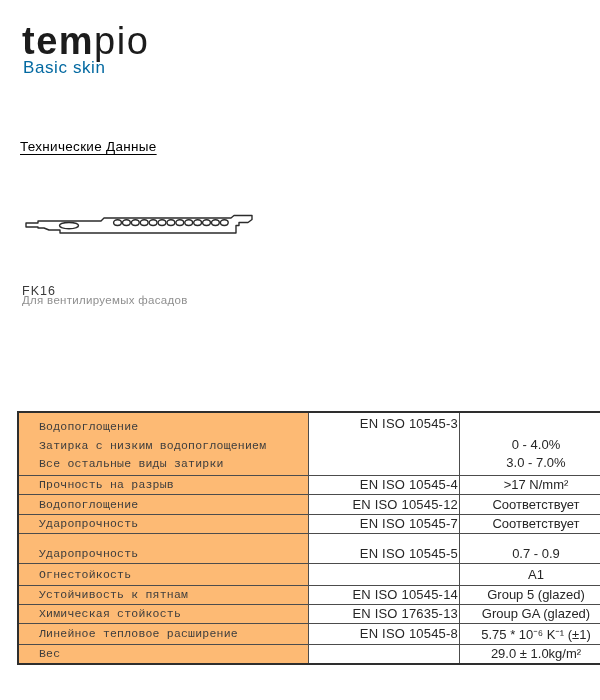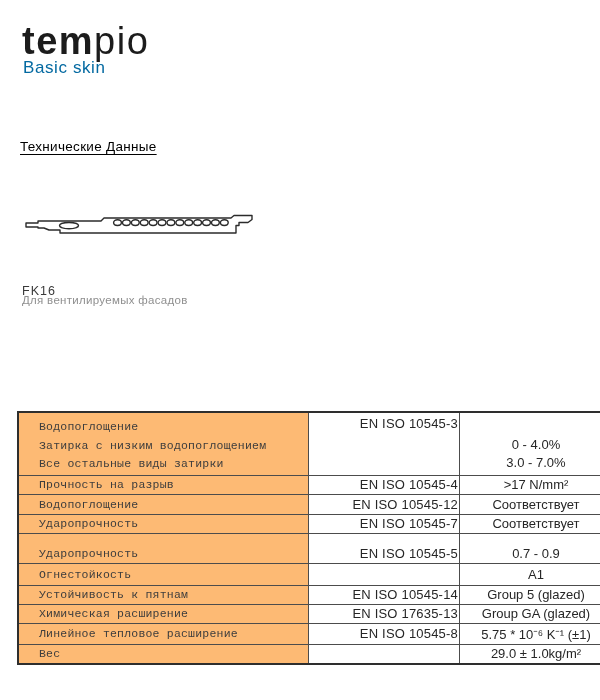--- a/index.html
+++ b/index.html
@@ -132,21 +132,21 @@
         <td class="c-label">Огнестойкость</td>
         <td class="c-std"></td>
         <td class="c-val">A1</td>
       </tr>
       <tr class="r6">
         <td class="c-label">Устойчивость к пятнам</td>
         <td class="c-std">EN ISO 10545-14</td>
         <td class="c-val">Group 5 (glazed)</td>
       </tr>
       <tr class="r7">
-        <td class="c-label">Химическая расширение</td>
+        <td class="c-label">Химическая стойкость</td>
         <td class="c-std">EN ISO 17635-13</td>
         <td class="c-val">Group GA (glazed)</td>
       </tr>
       <tr class="r8">
         <td class="c-label">Линейное тепловое расширение</td>
         <td class="c-std">EN ISO 10545-8</td>
         <td class="c-val">5.75 * 10⁻⁶ K⁻¹ (±1)</td>
       </tr>
       <tr class="r9">
         <td class="c-label">Вес</td>

